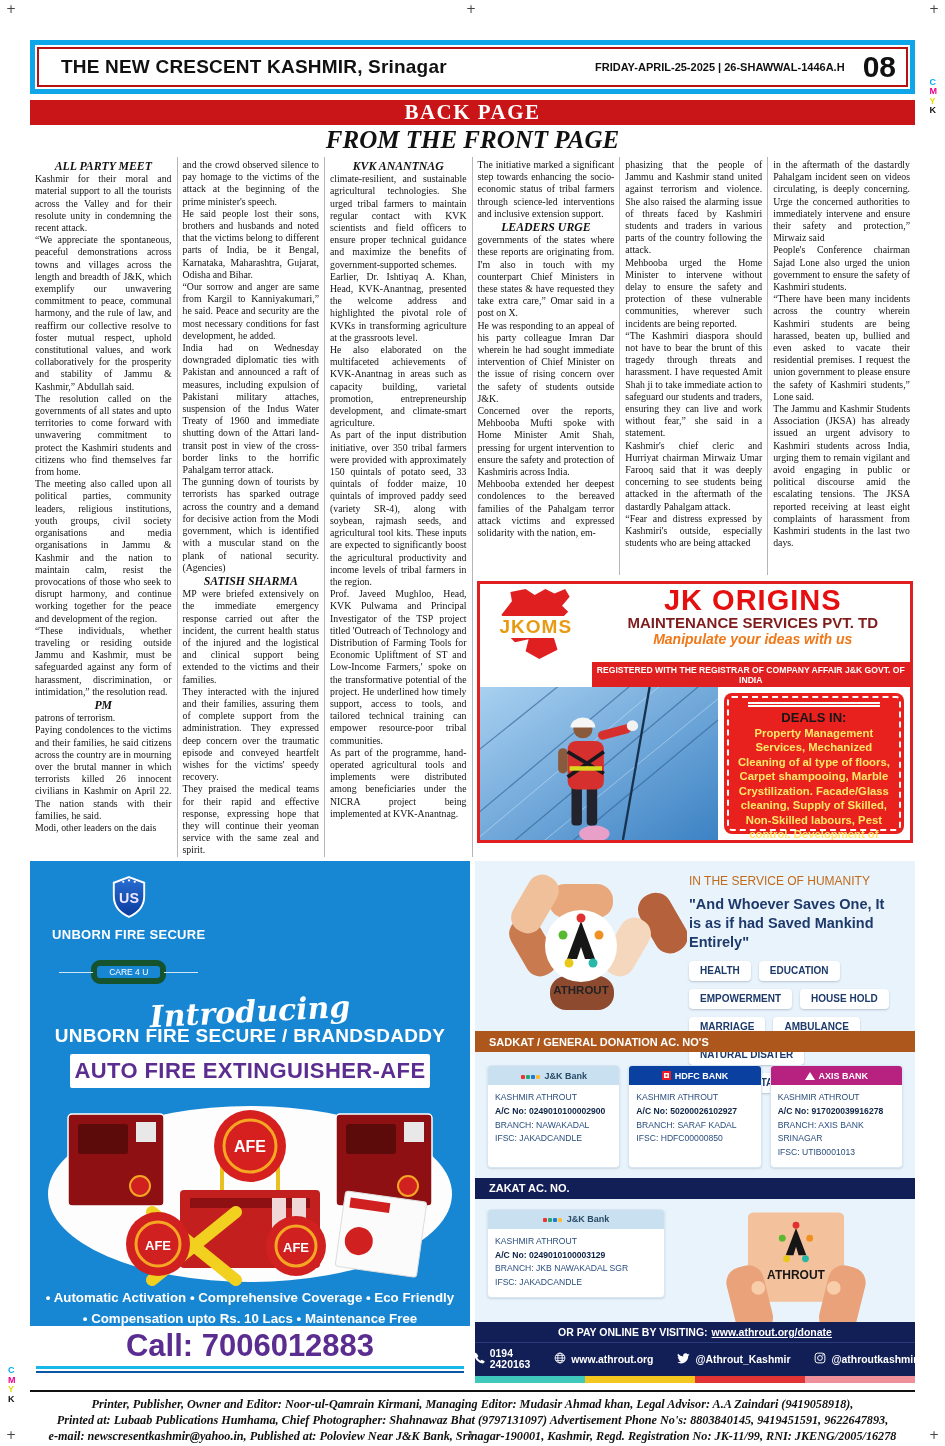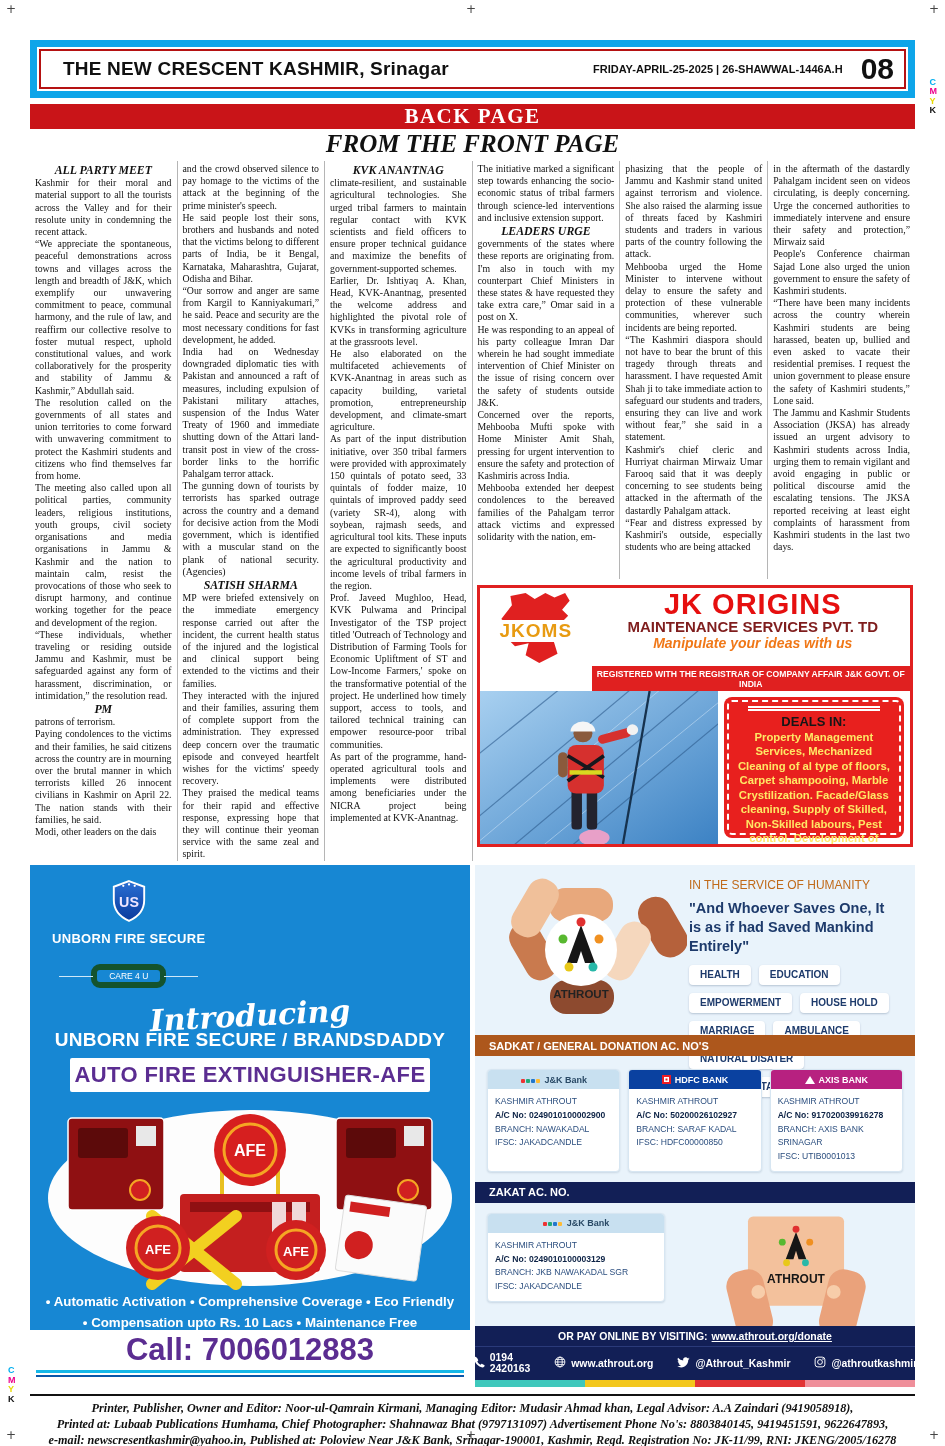--- a/index.html
+++ b/index.html
@@ -5,21 +5,21 @@
   html,body{margin:0;padding:0;background:#f2f2f2;}
   .page{position:relative;width:945px;height:1446px;background:#fff;margin:0 auto;
         box-sizing:border-box;padding:0 30px;overflow:hidden;
         font-family:"Liberation Serif",serif;color:#111;}
   
   .reg{position:absolute;font:400 12px "DejaVu Sans",sans-serif;color:#444;}
   .cmyk{position:absolute;display:flex;flex-direction:column;font:800 9px "Liberation Sans",sans-serif;line-height:1.05;}
   .cmyk b:nth-child(1){color:#00aeef}.cmyk b:nth-child(2){color:#ec008c}
   .cmyk b:nth-child(3){color:#e8d900}.cmyk b:nth-child(4){color:#111}
   
-  .masthead-outer{margin-top:40px;border:7px solid #0ea5e9;padding:2px;}
+  .masthead-outer{margin-top:40px;border:5px solid #0ea5e9;padding:2px;}
   .masthead-box{border:2px solid #b51212;height:36px;display:flex;align-items:center;
                 font-family:"Liberation Sans",sans-serif;}
   .masthead-title{font-weight:700;font-size:19px;margin-left:22px;letter-spacing:.2px;}
   .masthead-date{margin-left:auto;font-weight:700;font-size:11px;}
   .masthead-num{font-weight:800;font-size:30px;margin:0 10px 0 18px;}
   .banner{margin-top:6px;height:25px;background:#c91418;color:#fff;display:flex;
           align-items:center;justify-content:center;font-weight:700;font-size:21px;letter-spacing:1.5px;}
   .subtitle{text-align:center;font-weight:700;font-style:italic;font-size:25px;margin:1px 0 3px;}
   
   .content{display:flex;height:702px;}
@@ -162,21 +162,21 @@
     <span>BACK PAGE</span>
   </div>
   <div class="subtitle">FROM THE FRONT PAGE</div>
 
   <div class="content">
     <div class="half left">
       <div class="col">
           <div class="art-h">ALL PARTY MEET</div>
           <div class="art-p">Kashmir for their moral and material support to all the tourists across the Valley and for their resolute unity in condemning the recent attack.</div>
           <div class="art-p">“We appreciate the spontaneous, peaceful demonstrations across towns and villages across the length and breadth of J&amp;K, which exemplify our unwavering commitment to peace, communal harmony, and the rule of law, and reaffirm our collective resolve to foster mutual respect, uphold constitutional values, and work collaboratively for the prosperity and stability of Jammu &amp; Kashmir,” Abdullah said.</div>
-          <div class="art-p">The resolution called on the governments of all states and union territories to come forward with unwavering commitment to protect the Kashmiri students and citizens who find themselves far from home.</div>
+          <div class="art-p">The resolution called on the governments of all states and upto territories to come forward with unwavering commitment to protect the Kashmiri students and citizens who find themselves far from home.</div>
           <div class="art-p">The meeting also called upon all political parties, community leaders, religious institutions, youth groups, civil society organisations and media organisations in Jammu &amp; Kashmir and the nation to maintain calm, resist the provocations of those who seek to disrupt harmony, and continue working together for the peace and development of the region.</div>
           <div class="art-p">“These individuals, whether traveling or residing outside Jammu and Kashmir, must be safeguarded against any form of harassment, discrimination, or intimidation,” the resolution read.</div>
           <div class="art-h">PM</div>
           <div class="art-p">patrons of terrorism.</div>
           <div class="art-p">Paying condolences to the victims and their families, he said citizens across the country are in mourning over the brutal manner in which terrorists killed 26 innocent civilians in Kashmir on April 22. The nation stands with their families, he said.</div>
           <div class="art-p">Modi, other leaders on the dais</div>
         </div>
       <div class="col">
           <div class="art-p">and the crowd observed silence to pay homage to the victims of the attack at the beginning of the prime minister's speech.</div>
           <div class="art-p">He said people lost their sons, brothers and husbands and noted that the victims belong to different parts of India, be it Bengal, Karnataka, Maharashtra, Gujarat, Odisha and Bihar.</div>

